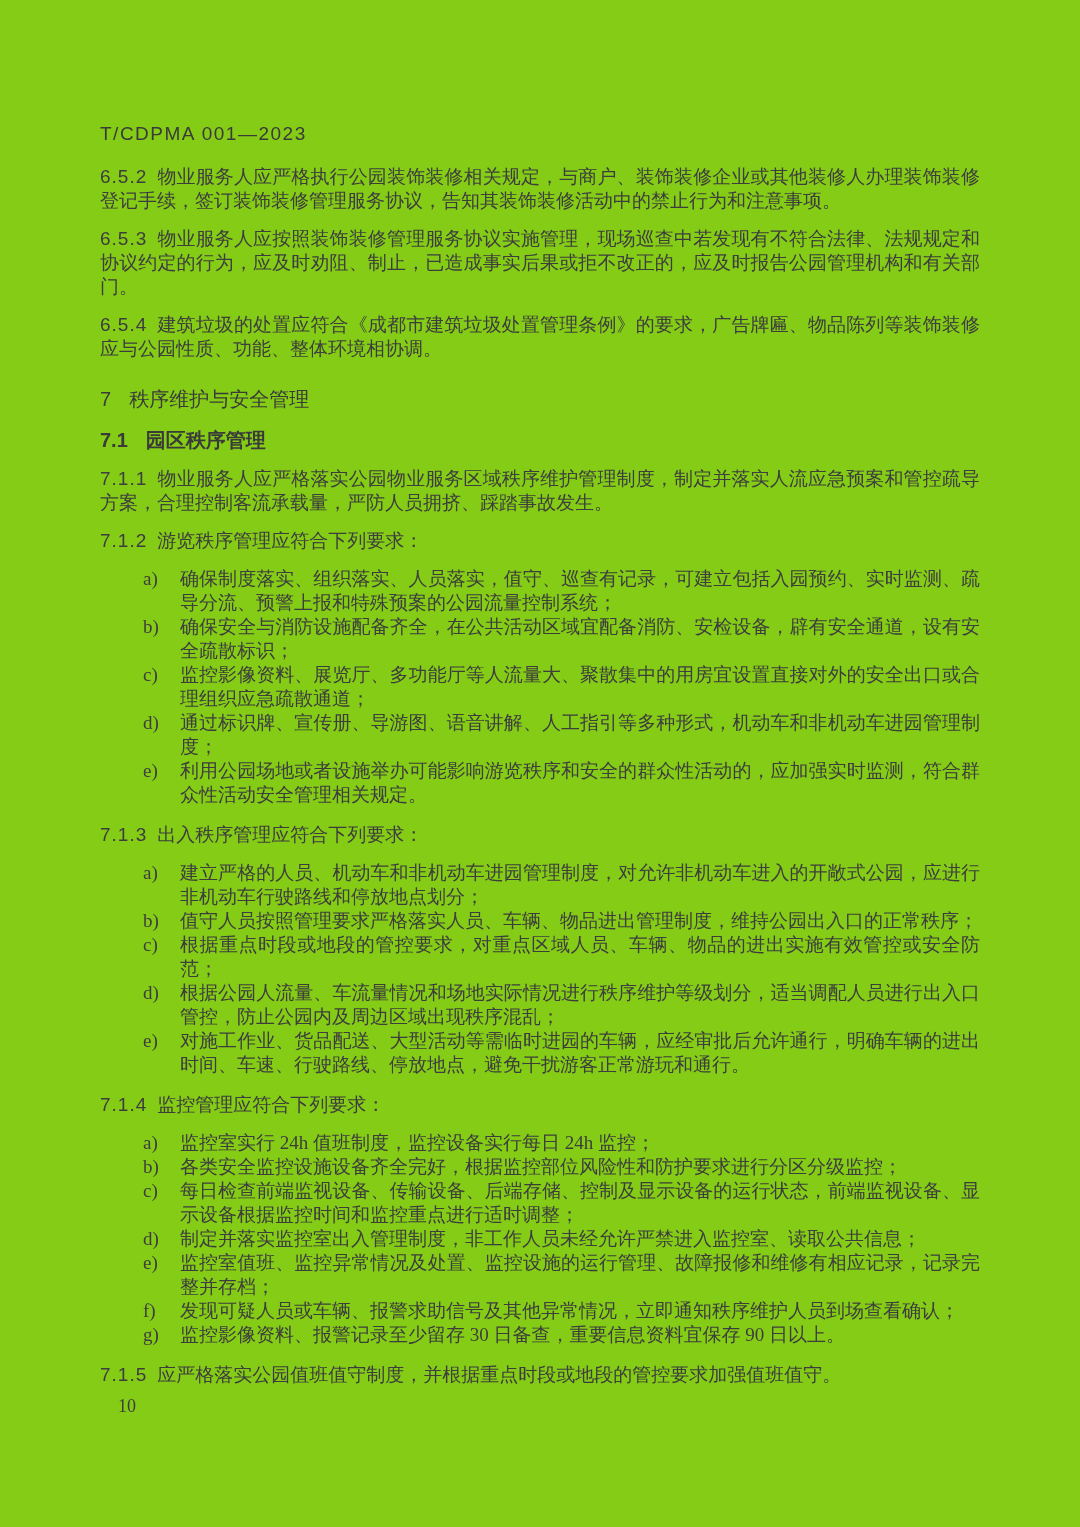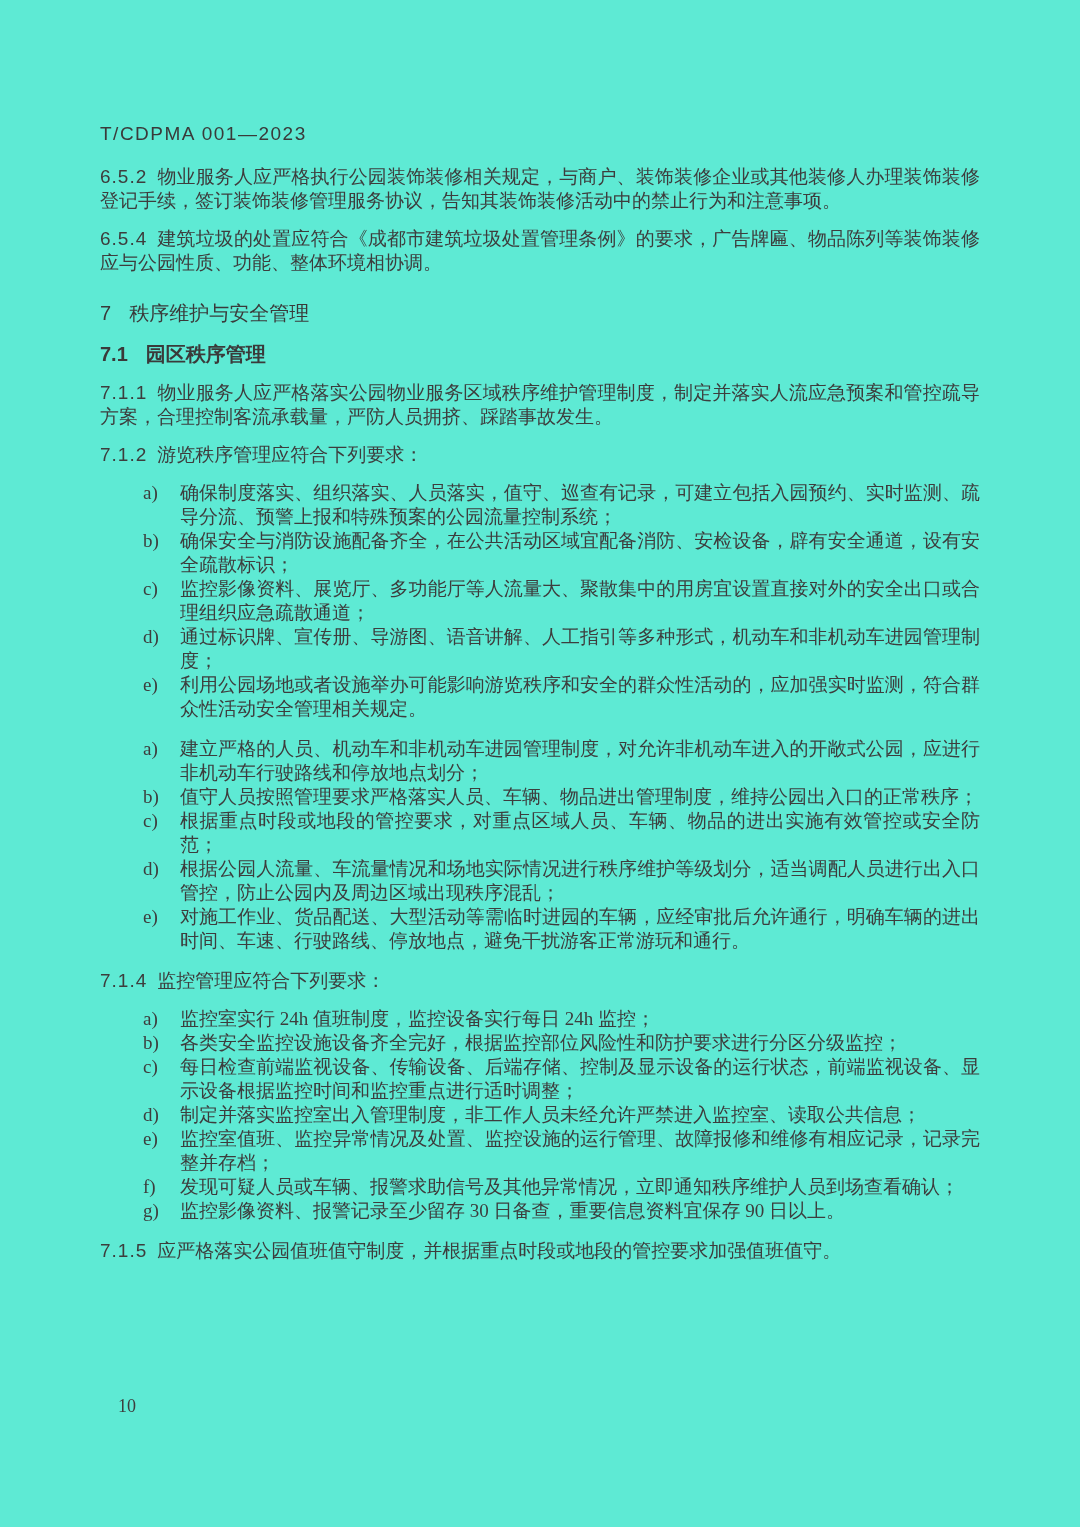--- a/index.html
+++ b/index.html
@@ -8,21 +8,21 @@
   }
   body {
     width: 1080px;
     height: 1527px;
     background: #f2f2f2;
   }
   .page {
     position: relative;
     width: 1080px;
     height: 1527px;
-    background: #5eead4;
+    background: #84cc16;
     overflow: hidden;
     color: #3d3d3d;
     font-family: "Liberation Serif", "DejaVu Serif", serif;
   }
   .content {
     position: absolute;
     left: 100px;
     top: 123px;
     width: 880px;
   }
@@ -96,20 +96,21 @@
 </head>
 <body>
 
 <div class="page">
   <div class="content">
 
     <div class="running-header">T/CDPMA 001—2023</div>
 
     <p class="clause"><span class="cnum">6.5.2</span><span>物业服务人应严格执行公园装饰装修相关规定，与商户、装饰装修企业或其他装修人办理装饰装修登记手续，签订装饰装修管理服务协议，告知其装饰装修活动中的禁止行为和注意事项。</span></p>
 
+    <p class="clause"><span class="cnum">6.5.3</span><span>物业服务人应按照装饰装修管理服务协议实施管理，现场巡查中若发现有不符合法律、法规规定和协议约定的行为，应及时劝阻、制止，已造成事实后果或拒不改正的，应及时报告公园管理机构和有关部门。</span></p>
 
     <p class="clause"><span class="cnum">6.5.4</span><span>建筑垃圾的处置应符合《成都市建筑垃圾处置管理条例》的要求，广告牌匾、物品陈列等装饰装修应与公园性质、功能、整体环境相协调。</span></p>
 
     <h2 class="sec-heading"><span class="hnum">7</span><span>秩序维护与安全管理</span></h2>
 
     <h3 class="sub-heading"><span class="hnum">7.1</span><span>园区秩序管理</span></h3>
 
     <p class="clause"><span class="cnum">7.1.1</span><span>物业服务人应严格落实公园物业服务区域秩序维护管理制度，制定并落实人流应急预案和管控疏导方案，合理控制客流承载量，严防人员拥挤、踩踏事故发生。</span></p>
 
     <p class="clause"><span class="cnum">7.1.2</span><span>游览秩序管理应符合下列要求：</span></p>
@@ -130,20 +131,21 @@
       <li>
           <span class="lbl">d)</span>
           <span class="txt">通过标识牌、宣传册、导游图、语音讲解、人工指引等多种形式，机动车和非机动车进园管理制度；</span>
         </li>
       <li>
           <span class="lbl">e)</span>
           <span class="txt">利用公园场地或者设施举办可能影响游览秩序和安全的群众性活动的，应加强实时监测，符合群众性活动安全管理相关规定。</span>
         </li>
     </ol>
 
+    <p class="clause"><span class="cnum">7.1.3</span><span>出入秩序管理应符合下列要求：</span></p>
 
     <ol class="req-list">
       <li>
           <span class="lbl">a)</span>
           <span class="txt">建立严格的人员、机动车和非机动车进园管理制度，对允许非机动车进入的开敞式公园，应进行非机动车行驶路线和停放地点划分；</span>
         </li>
       <li>
           <span class="lbl">b)</span>
           <span class="txt">值守人员按照管理要求严格落实人员、车辆、物品进出管理制度，维持公园出入口的正常秩序；</span>
         </li>

